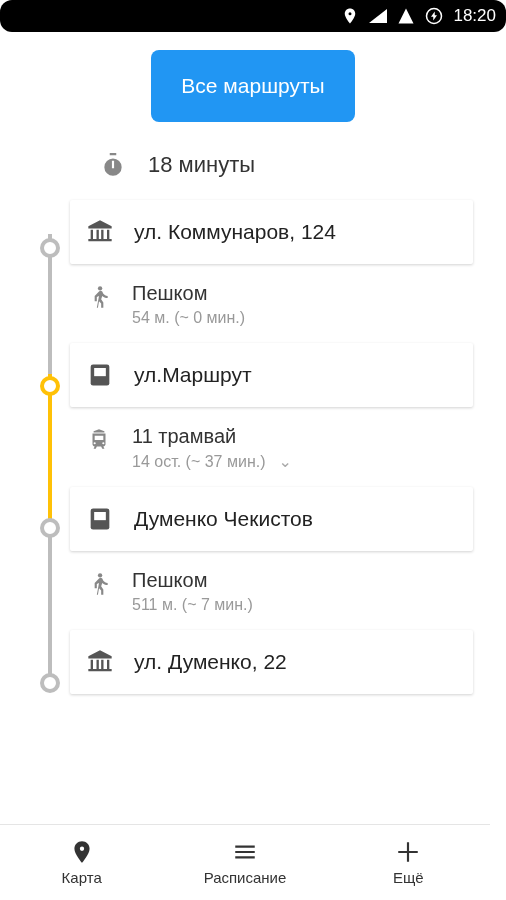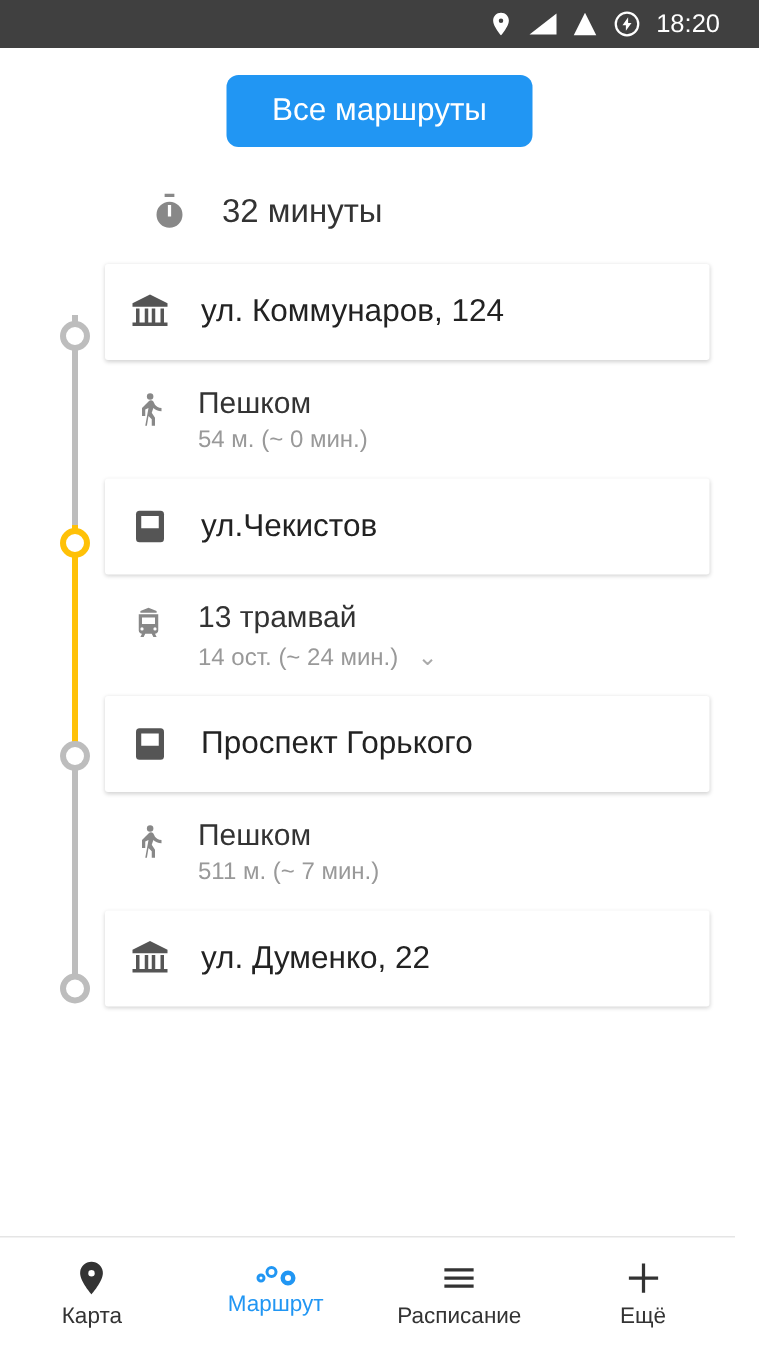--- a/index.html
+++ b/index.html
@@ -1,27 +1,27 @@
 <!DOCTYPE html>
 <html><head>
 <meta charset="utf-8">
 <style>
   * { box-sizing: border-box; margin: 0; padding: 0; }
   html, body { width: 506px; height: 900px; font-family: -apple-system, Helvetica, Arial, sans-serif; background: #fff; overflow: hidden; }
   .status-bar {
-    height: 32px; background: #404040; color: #fff;
+    height: 32px; background: #000000; color: #fff;
     display: flex; align-items: center; justify-content: flex-end;
-    padding: 0 26px; gap: 10px; font-size: 17px; font-weight: 500;
+    padding: 0 10px; gap: 10px; font-size: 17px; font-weight: 500; border-radius: 12px;
   }
   .status-bar svg { width: 18px; height: 18px; fill: #fff; }
   .status-bar .triangle { width: 0; height: 0; border-left: 18px solid transparent; border-bottom: 14px solid #fff; }
   .content { position: relative; padding: 0; }
   .all-routes-btn {
     display: block; margin: 18px auto 0 auto; background: #2196F3; color: #fff;
-    border: none; border-radius: 8px; padding: 12px 30px; font-size: 21px;
+    border: none; border-radius: 8px; padding: 24px 30px; font-size: 21px;
     cursor: pointer;
   }
   .duration-row {
     display: flex; align-items: center; gap: 22px;
     padding: 30px 0 22px 100px; font-size: 22px; color: #333;
   }
   .duration-row svg { width: 26px; height: 26px; fill: #888; }
   .route-area { position: relative; padding-left: 70px; padding-right: 33px; }
   .timeline { position: absolute; left: 40px; top: 24px; bottom: 24px; width: 20px; }
   .timeline .seg { position: absolute; left: 8px; width: 4px; }
@@ -74,21 +74,21 @@
   <span>18:20</span>
 </div>
 
 <div class="content">
   <button class="all-routes-btn">Все маршруты</button>
 
   <div class="duration-row">
     <svg viewBox="0 0 24 24">
         <path d="M15 1H9v2h6V1zm-3 5a8 8 0 108 8 8 8 0 00-8-8zm1 9h-2V8h2z"></path>
       </svg>
-    <span>32 минуты</span>
+    <span>18 минуты</span>
   </div>
 
   <div class="route-area">
     <div class="timeline">
       <div class="seg" style="top:10px; height:140px; background:#bdbdbd;"></div>
       <div class="seg" style="top:150px; height:150px; background:#FFC107;"></div>
       <div class="seg" style="top:300px; height:155px; background:#bdbdbd;"></div>
       <div class="dot" style="top:14px; border:4px solid #bdbdbd;"></div>
       <div class="dot" style="top:152px; border:4px solid #FFC107;"></div>
       <div class="dot" style="top:294px; border:4px solid #bdbdbd;"></div>
@@ -111,39 +111,39 @@
         <div class="step-title">Пешком</div>
         <div class="step-sub">54 м. (~ 0 мин.)</div>
       </div>
     </div>
 
     <div class="card">
       <span class="ico"><svg viewBox="0 0 24 24">
             <rect x="4" y="3" width="16" height="18" rx="2" fill="#555"></rect>
             <rect x="7" y="6" width="10" height="7" fill="#fff"></rect>
           </svg></span>
-      <span class="card-title">ул.Чекистов</span>
+      <span class="card-title">ул.Маршрут</span>
     </div>
 
     <div class="step">
       <span class="ico"><svg viewBox="0 0 24 24">
             <path d="M12 2l-5 2v1h10V4l-5-2zM6 6v10c0 1 1 2 2 2l-1 2h2l1-2h4l1 2h2l-1-2c1 0 2-1 2-2V6H6zm2 8a1 1 0 110 2 1 1 0 010-2zm8 0a1 1 0 110 2 1 1 0 010-2zM8 8h8v4H8V8z"></path>
           </svg></span>
       <div class="step-body">
-        <div class="step-title">13 трамвай</div>
-        <div class="step-sub"><span>14 ост. (~ 24 мин.)</span>&nbsp;&nbsp;<span class="chev">⌄</span></div>
+        <div class="step-title">11 трамвай</div>
+        <div class="step-sub"><span>14 ост. (~ 37 мин.)</span>&nbsp;&nbsp;<span class="chev">⌄</span></div>
       </div>
     </div>
 
     <div class="card">
       <span class="ico"><svg viewBox="0 0 24 24">
             <rect x="4" y="3" width="16" height="18" rx="2" fill="#555"></rect>
             <rect x="7" y="6" width="10" height="7" fill="#fff"></rect>
           </svg></span>
-      <span class="card-title">Проспект Горького</span>
+      <span class="card-title">Думенко Чекистов</span>
     </div>
 
     <div class="step">
       <span class="ico"><svg viewBox="0 0 24 24">
             <circle cx="13" cy="4" r="2"></circle>
             <path d="M11 22l1-6 2 2v4h2v-5l-2-3 1-3c1 1 3 2 5 2v-2c-2 0-3-1-4-2l-1-2c-1-1-2-1-3 0l-4 4v5h2v-4l2-1-2 11h2z"></path>
           </svg></span>
       <div class="step-body">
         <div class="step-title">Пешком</div>
         <div class="step-sub">511 м. (~ 7 мин.)</div>
@@ -159,28 +159,20 @@
   </div>
 </div>
 
 <div class="bottom-nav">
   <div class="nav-item">
     <svg viewBox="0 0 24 24">
         <path d="M12 2C8 2 5 5 5 9c0 5 7 13 7 13s7-8 7-13c0-4-3-7-7-7zm0 9a2 2 0 110-4 2 2 0 010 4z"></path>
       </svg>
     <span>Карта</span>
   </div>
-  <div class="nav-item active">
-    <div class="dots">
-        <span style="width:6px;height:6px;"></span>
-        <span style="margin-left:-2px;margin-top:-8px;"></span>
-        <span style="width:10px;height:10px;border-width:3px;"></span>
-      </div>
-    <span>Маршрут</span>
-  </div>
   <div class="nav-item">
     <svg viewBox="0 0 24 24">
         <path d="M3 6h18v2H3zm0 5h18v2H3zm0 5h18v2H3z"></path>
       </svg>
     <span>Расписание</span>
   </div>
   <div class="nav-item">
     <svg viewBox="0 0 24 24">
         <path d="M11 3h2v8h8v2h-8v8h-2v-8H3v-2h8z"></path>
       </svg>

